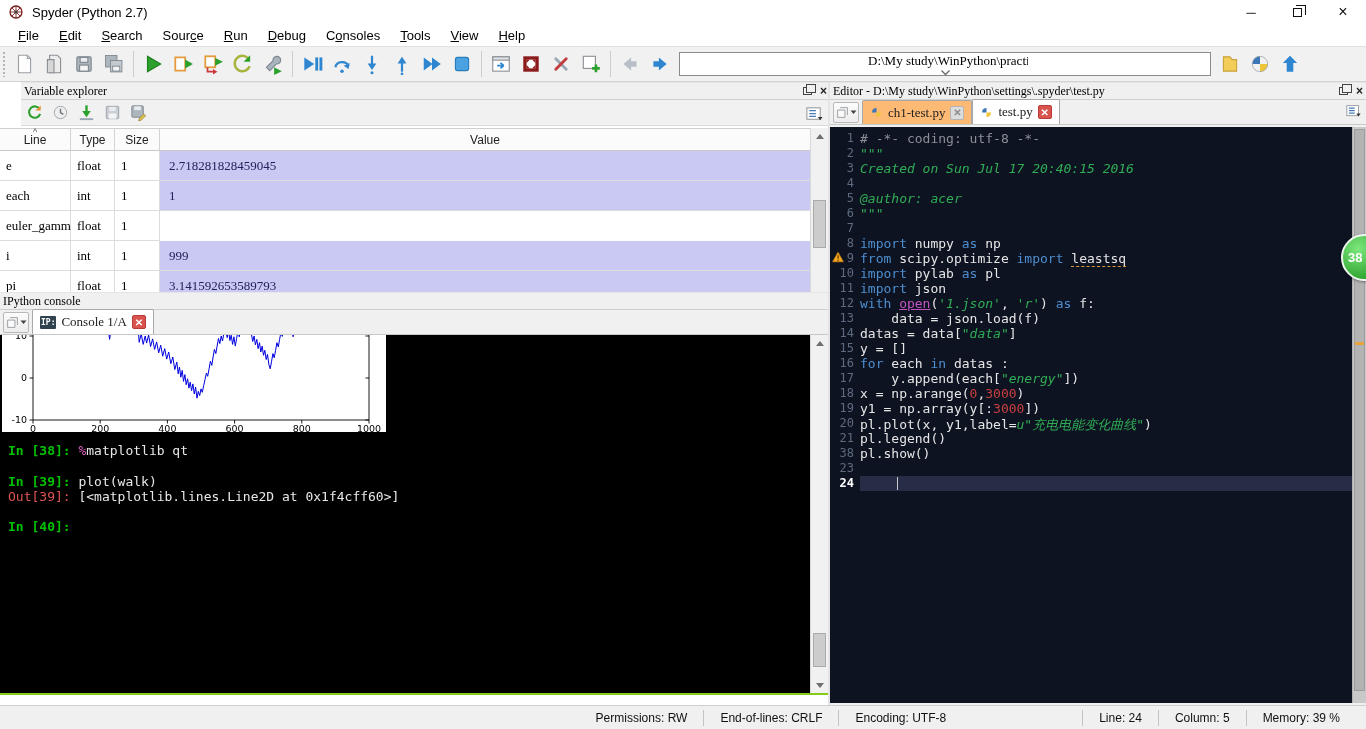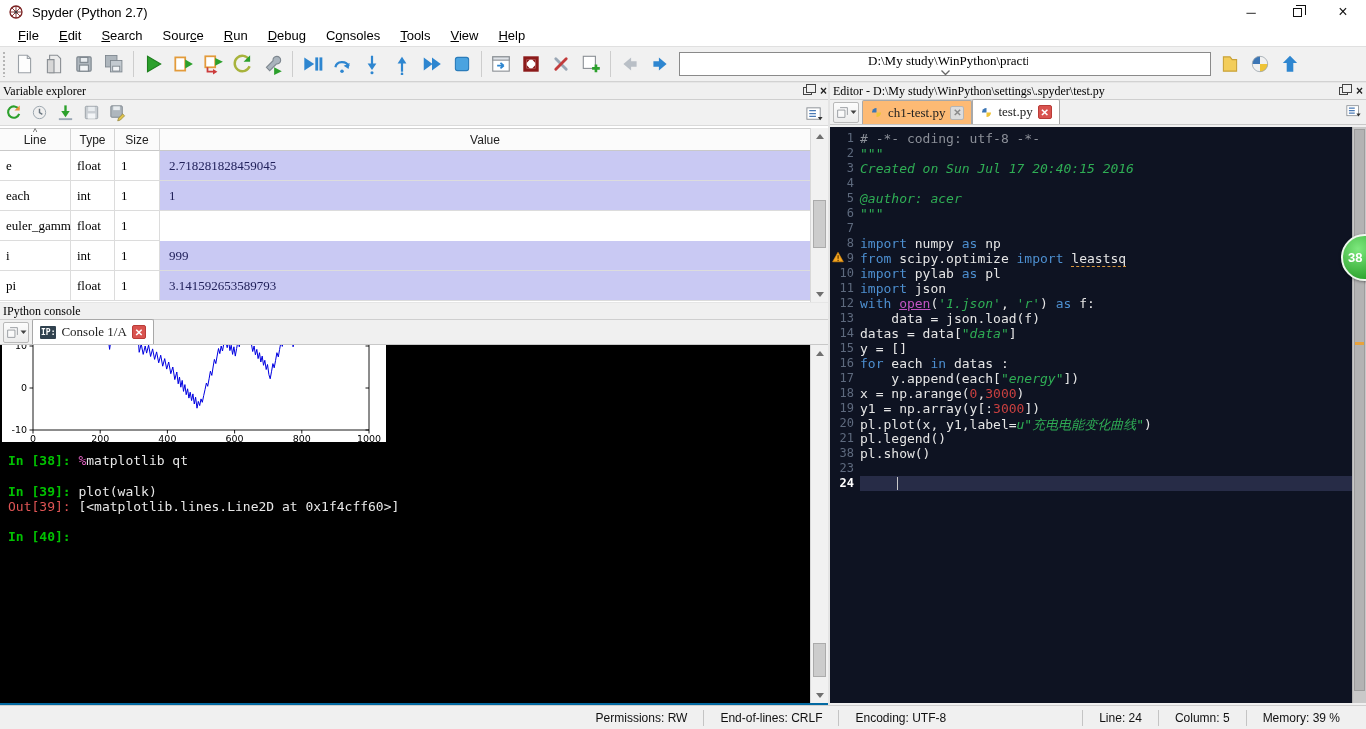--- a/index.html
+++ b/index.html
@@ -48,21 +48,21 @@
     border:1px solid #444; background:#f0f0f0; }
   .pane-close { font-size:12px; line-height:12px; color:#222; font-weight:bold; }
 
   .mini-toolbar { height:26px; background:#f1f1f1; display:flex; align-items:center;
     border-bottom:1px solid #dadada; position:relative; }
   .mbtn { width:26px; height:24px; display:flex; align-items:center; justify-content:center; }
   .mbtn svg { width:19px; height:19px; }
   .opts-btn { position:absolute; right:3px; top:2px; }
 
   
-  #varexp { position:absolute; left:0; top:82px; width:830px; height:220px; background:#fff; }
+  #varexp { position:absolute; left:0; top:82px; width:830px; height:220px; background:#fff;padding-left:21px; }
   #var-table { position:absolute; left:0; top:46px; width:810px; bottom:0; border-top:1px solid #cfcfcf; }
   .vhead { display:grid; grid-template-columns:71px 44px 45px 1fr; height:22px; background:#fbfbfb; }
   .vhead > div { border-right:1px solid #d4d4d4; border-bottom:1px solid #c9c9c9; font-size:12px;
     color:#222; display:flex; align-items:center; justify-content:center; position:relative; }
   .sort-caret { position:absolute; top:-2px; left:50%; transform:translateX(-50%);
     font-size:9px; color:#555; }
   .vrow { display:grid; grid-template-columns:71px 44px 45px 1fr; height:30px; }
   .vrow > div { border-right:1px solid #dcdcdc; border-bottom:1px solid #dcdcdc;
     font-family:"Liberation Serif", serif; font-size:13px; color:#000;
     display:flex; align-items:center; padding-left:6px; background:#fff; }
@@ -71,21 +71,21 @@
   
   .vscroll { position:absolute; width:18px; background:#f1f1f1; border-left:1px solid #d8d8d8; }
   .sb-arrow { position:absolute; left:0; width:17px; height:16px; display:flex; align-items:center;
     justify-content:center; }
   .sb-arrow span { width:0; height:0; border-left:4px solid transparent; border-right:4px solid transparent; }
   .sb-up span   { border-bottom:5px solid #6f6f6f; }
   .sb-down span { border-top:5px solid #6f6f6f; }
   .sb-thumb { position:absolute; left:2px; width:13px; background:#cccccc; border:1px solid #ababab; }
 
   
-  #console { position:absolute; left:0; top:302px; width:894px; height:403px; background:#0369a1; }
+  #console { position:absolute; left:0; top:292px; width:894px; height:403px; background:#84cc16; }
   .tabbar { height:25px; background:#f0f0f0; display:flex; align-items:flex-end; position:relative;
     border-bottom:1px solid #c8c8c8; }
   .browse-btn { width:26px; height:21px; margin:0 3px 1px 3px; border:1px solid #b9b9b9;
     background:linear-gradient(#fcfcfc,#ececec); border-radius:2px; display:flex; align-items:center;
     justify-content:center; gap:1px; }
   .tab { display:flex; align-items:center; gap:5px; padding:0 7px; height:24px;
     border:1px solid #a8a8a8; border-bottom:none; background:#fdba74; font-family:"Liberation Serif", serif;
     font-size:13px; color:#222; border-radius:2px 2px 0 0; }
   .tab.active { background:#fff; height:25px; }
   .ip-ic { background:#31424f; color:#fff; font:bold 8px "DejaVu Sans Mono", monospace;

